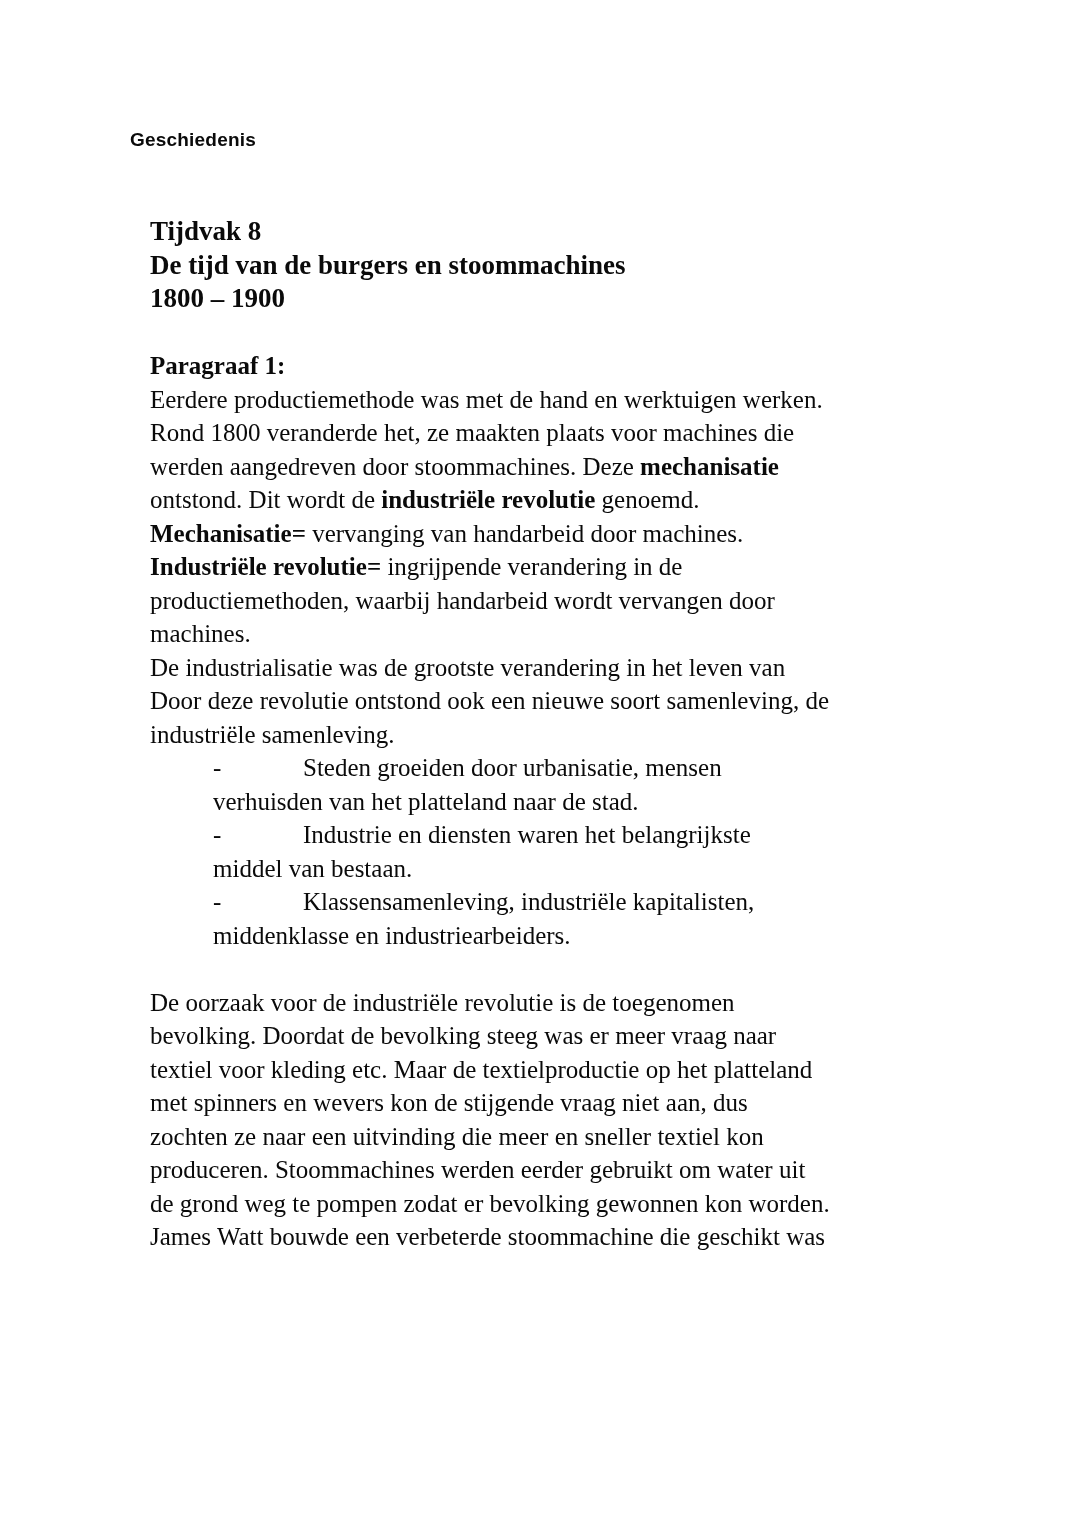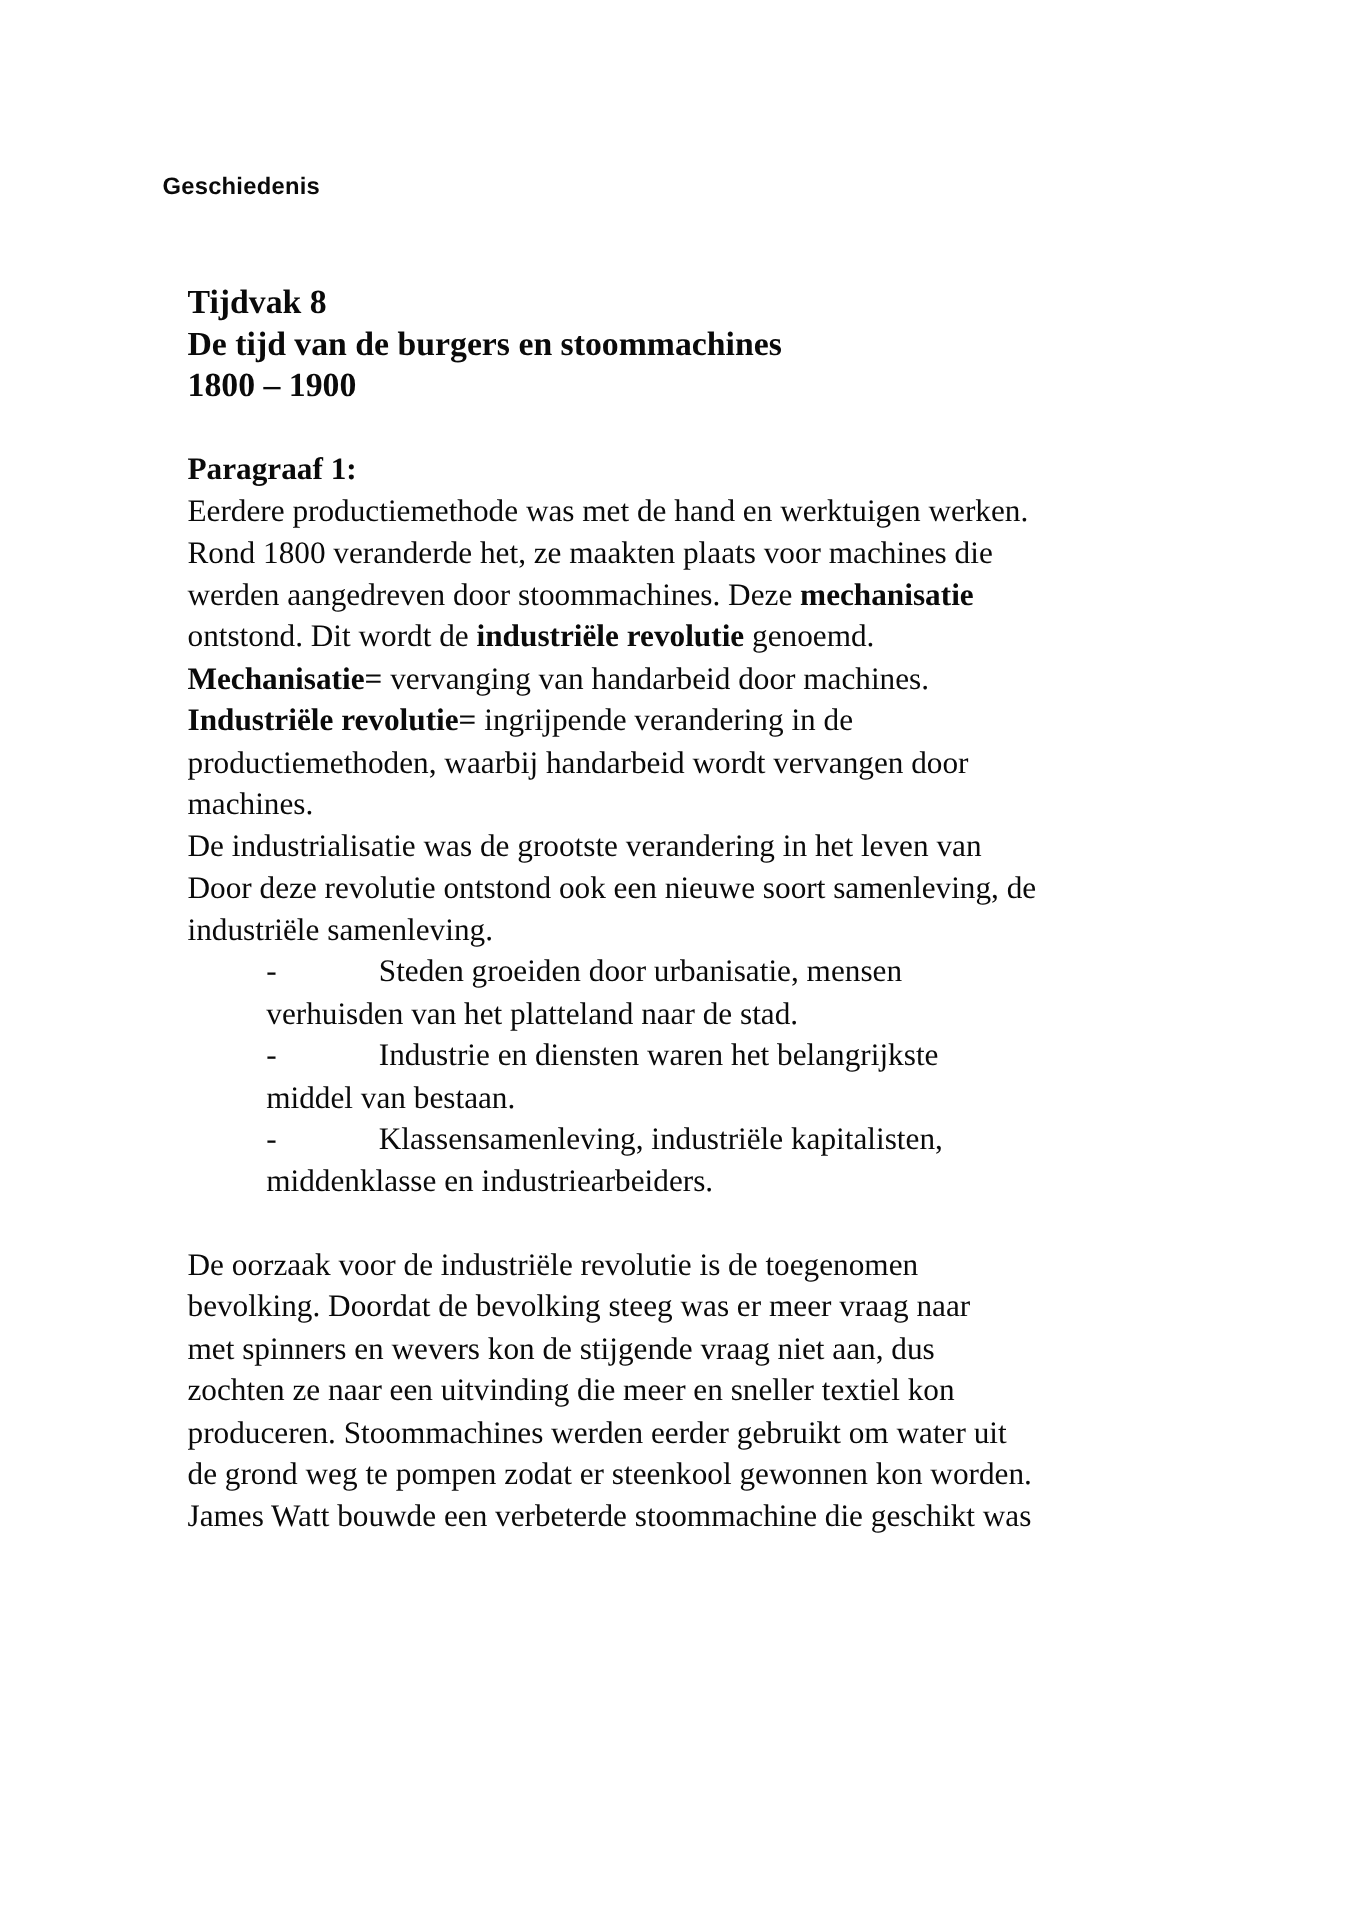--- a/index.html
+++ b/index.html
@@ -11,21 +11,21 @@
     width: 1080px;
     height: 1527px;
     position: relative;
     font-family: "Liberation Serif", serif;
     color: #0a0a0a;
     overflow: hidden;
   }
   .page {
     position: absolute;
     left: 130px;
-    top: 139px;
+    top: 129px;
     width: 880px;
   }
   .doc-header {
     font-family: "Liberation Sans", sans-serif;
     font-weight: bold;
     font-size: 19px;
     line-height: 22px;
     margin-bottom: 64px;
     letter-spacing: 0.2px;
   }
@@ -77,19 +77,20 @@
       <div class="line"><span>industriële samenleving.</span></div>
       <div class="line indent"><span class="marker">-</span><span>Steden groeiden door urbanisatie, mensen</span></div>
       <div class="line indent"><span>verhuisden van het platteland naar de stad.</span></div>
       <div class="line indent"><span class="marker">-</span><span>Industrie en diensten waren het belangrijkste</span></div>
       <div class="line indent"><span>middel van bestaan.</span></div>
       <div class="line indent"><span class="marker">-</span><span>Klassensamenleving, industriële kapitalisten,</span></div>
       <div class="line indent"><span>middenklasse en industriearbeiders.</span></div>
       <div class="line blank">&nbsp;</div>
       <div class="line"><span>De oorzaak voor de industriële revolutie is de toegenomen</span></div>
       <div class="line"><span>bevolking. Doordat de bevolking steeg was er meer vraag naar</span></div>
+      <div class="line"><span>textiel voor kleding etc. Maar de textielproductie op het platteland</span></div>
       <div class="line"><span>met spinners en wevers kon de stijgende vraag niet aan, dus</span></div>
       <div class="line"><span>zochten ze naar een uitvinding die meer en sneller textiel kon</span></div>
       <div class="line"><span>produceren. Stoommachines werden eerder gebruikt om water uit</span></div>
-      <div class="line"><span>de grond weg te pompen zodat er steenkool gewonnen kon worden.</span></div>
+      <div class="line"><span>de grond weg te pompen zodat er bevolking gewonnen kon worden.</span></div>
       <div class="line"><span>James Watt bouwde een verbeterde stoommachine die geschikt was</span></div>
     </div>
 </div>
 
 </body></html>

